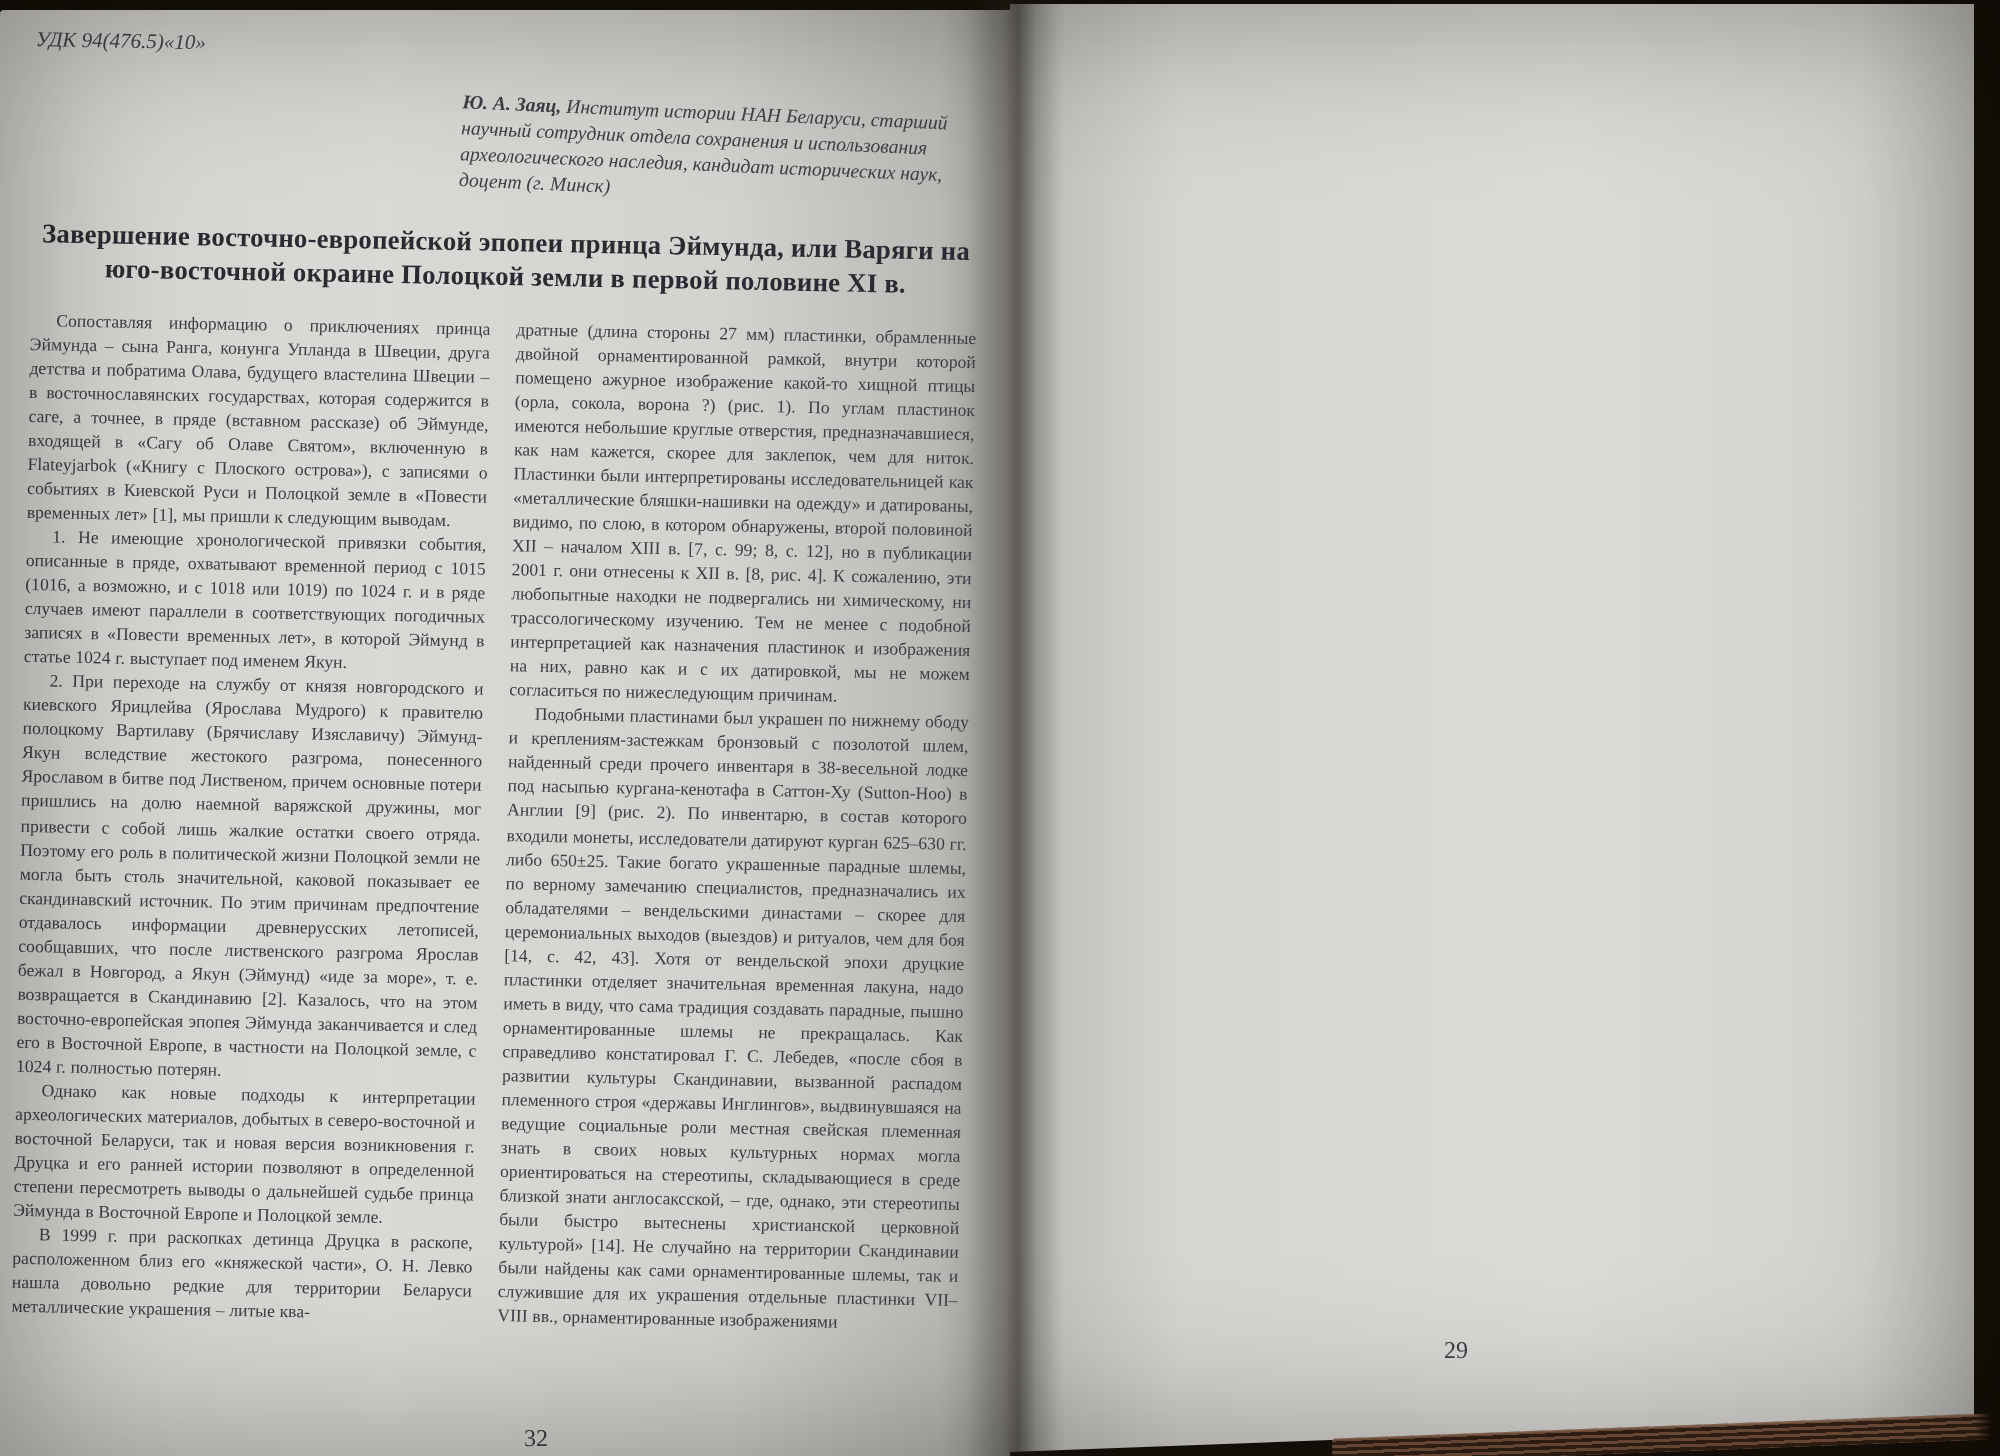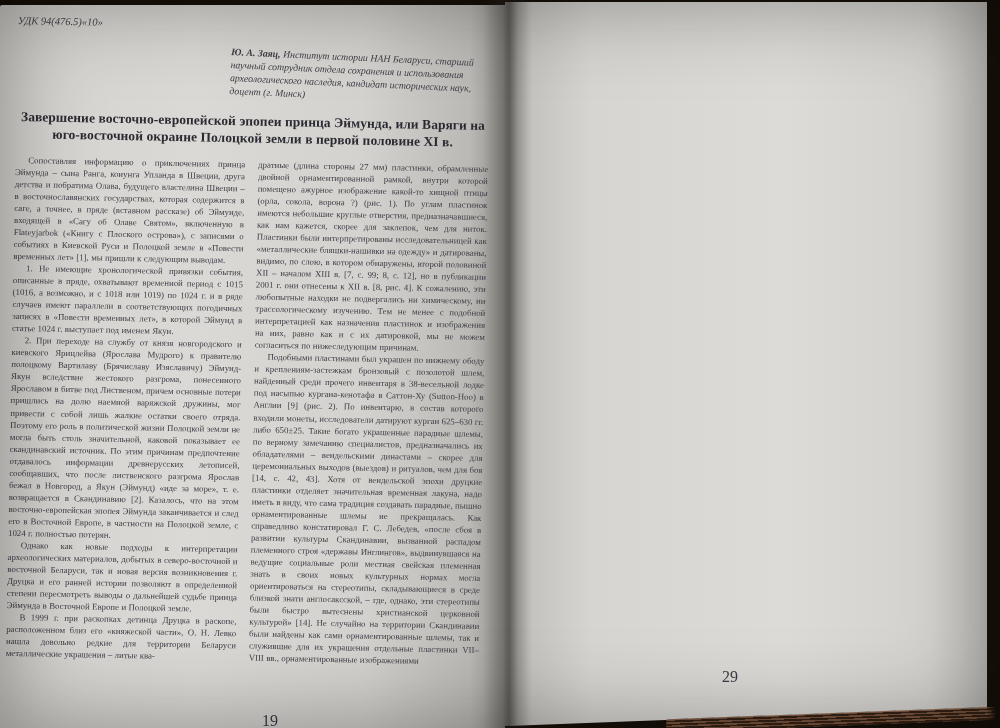--- a/index.html
+++ b/index.html
@@ -40,21 +40,21 @@
     line-height:1.32;color:#3f3e46;transform:rotate(1.4deg);transform-origin:top left;}
   .author-name{font-weight:bold;}
   .article-title{margin:14px 0 0 0;text-align:center;font-size:13.4px;font-weight:bold;
     line-height:1.3;color:#2b2a32;letter-spacing:.1px;}
   .columns{display:flex;gap:13px;margin-top:11px;}
   .col{flex:0 0 auto;}
   .lp-content .col{width:230px;}
   .p{margin:0;font-size:8.8px;line-height:12.05px;text-align:justify;text-indent:13px;
     color:#3d3c44;word-spacing:.2px;}
   .p.cont{text-indent:0;}
-  .page-num{position:absolute;font-size:16px;color:#3d3c44;}
+  .page-num{position:absolute;font-size:12px;color:#3d3c44;}
   .pn-left{left:262px;top:712px;}
   .pn-right{left:722px;top:668px;}
 </style>
 </head>
 <body>
 
 <svg width="0" height="0" style="position:absolute" aria-hidden="true">
   <defs>
     <g id="bird-plate">
       <rect x="1" y="1" width="88" height="88" fill="#c8c5bf"></rect>
@@ -105,15 +105,15 @@
   </div>
 
   <div class="page page-right">
     
   </div>
 
   <div class="gutter"></div>
   <div class="edge-stack"></div>
   <div class="spine-edge"></div>
 
-  <div class="page-num pn-left">19</div>
+  <div class="page-num pn-left">32</div>
   <div class="page-num pn-right">29</div>
 </div>
 
 </body></html>

